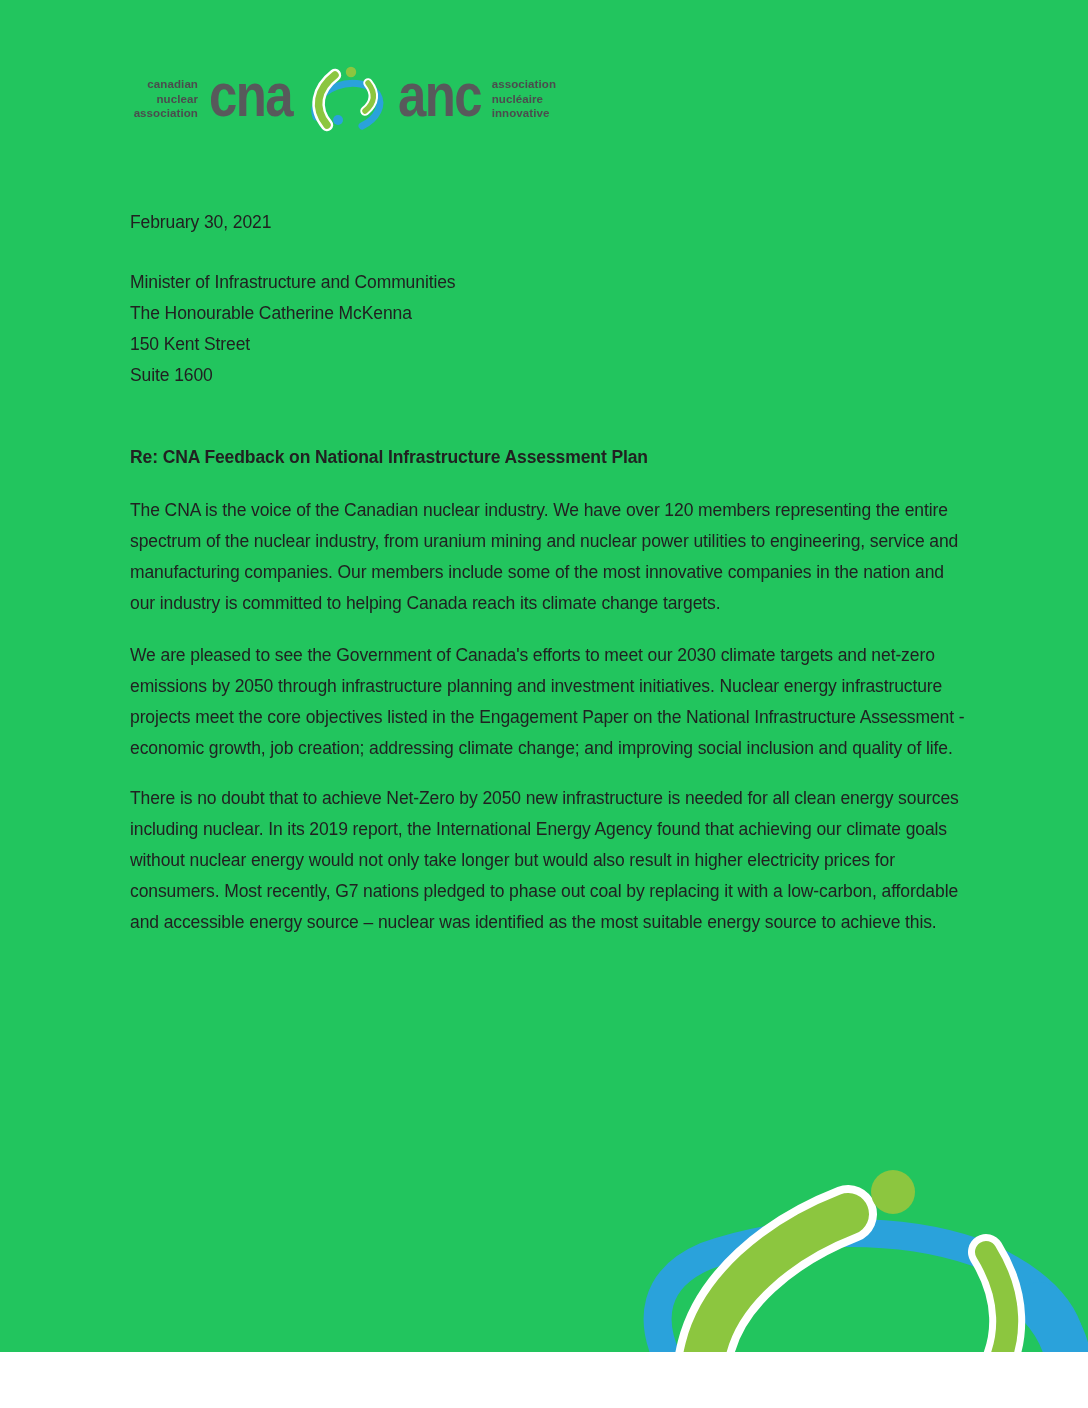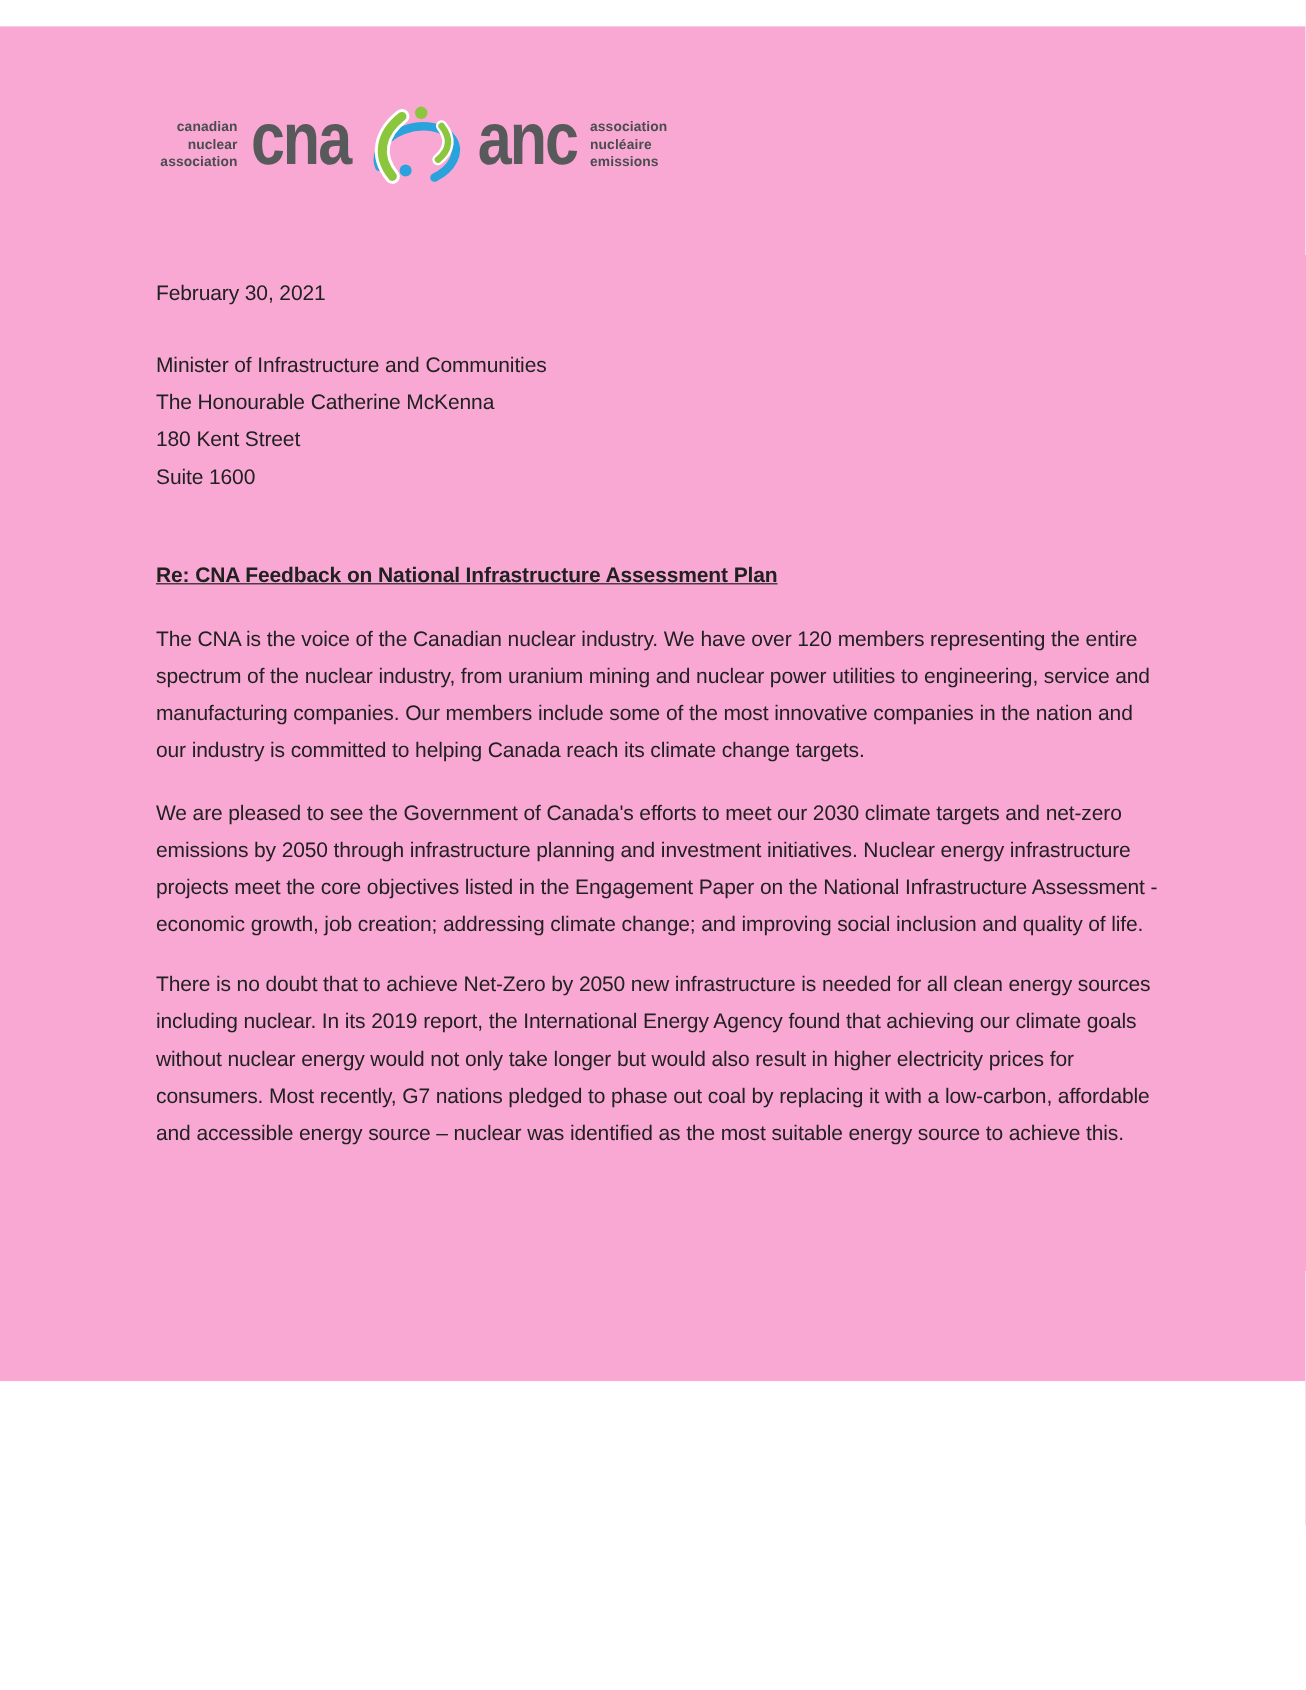--- a/index.html
+++ b/index.html
@@ -5,26 +5,25 @@
   :root{
     --logo-green:#8CC63F;
     --logo-blue:#2AA2DB;
     --logo-gray:#58595B;
     --logo-smalltext:#4B4C4E;
     --body-ink:#212121;
   }
   html,body{margin:0;padding:0;background:#ffffff;}
   .page{
     position:relative;
-    width:1088px;height:1129px;
-    background:#f9a8d4;
+    width:1088px;height:1352px;
+    background:#22c55e;
     overflow:hidden;
     font-family:"Liberation Sans", sans-serif;
     color:var(--body-ink);
-    margin-top:22px;
   }
   
   .logo-row{
     position:absolute;left:128px;top:62px;
     display:flex;align-items:center;
   }
   .logo-small{
     font-size:11.5px;line-height:14.5px;font-weight:bold;
     color:var(--logo-smalltext);
     letter-spacing:0.1px;
@@ -44,21 +43,21 @@
   .white-casing{stroke:#ffffff;fill:none;stroke-linecap:round;}
   .green-fill{fill:var(--logo-green);}
   .blue-fill{fill:var(--logo-blue);}
   
   .body-col{
     position:absolute;left:130px;top:0;width:842px;
     font-size:17.5px;line-height:31px;letter-spacing:-0.1px;
   }
   .date{margin-top:207px;}
   .address{margin-top:29px;}
-  .subject{margin-top:51px;font-weight:bold;text-decoration:underline;}
+  .subject{margin-top:51px;font-weight:bold;}
   .salutation{margin-top:59px;}
   .para1{margin-top:27px;}
   .para2{margin-top:22px;}
   .para3{margin-top:21px;}
   .para4{margin-top:19px;}
   .italic{font-style:italic;}
   p{margin:0;}
   
   .watermark{
     position:absolute;left:600px;top:1128px;
@@ -83,31 +82,31 @@
       <path class="green-stroke" stroke-width="7.5" d="M 30 13 C 12 27, 8 46, 22 63"></path>
       <path class="white-casing" stroke-width="9.5" d="M 63 21 C 71 31, 70 41, 60 49"></path>
       <path class="green-stroke" stroke-width="5.5" d="M 63 21 C 71 31, 70 41, 60 49"></path>
       <circle class="green-fill" cx="46" cy="10" r="5.2"></circle>
       <circle class="blue-fill" cx="33" cy="58" r="5"></circle>
     </svg>
     <div class="logo-word">anc</div>
     <div class="logo-small right">
       <div>association</div>
       <div>nucléaire</div>
-      <div>emissions</div>
+      <div>innovative</div>
     </div>
   </header>
 
   <main class="body-col">
     <p class="date">February 30, 2021</p>
 
     <div class="address">
       <div>Minister of Infrastructure and Communities</div>
       <div>The Honourable Catherine McKenna</div>
-      <div>180 Kent Street</div>
+      <div>150 Kent Street</div>
       <div>Suite 1600</div>
     </div>
 
     <p class="subject">Re: CNA Feedback on National Infrastructure Assessment Plan</p>
 
 
 
     <p class="para2">The CNA is the voice of the Canadian nuclear industry. We have over 120 members representing the entire spectrum of the nuclear industry, from uranium mining and nuclear power utilities to engineering, service and manufacturing companies. Our members include some of the most innovative companies in the nation and our industry is committed to helping Canada reach its climate change targets.</p>
 
     <p class="para3">We are pleased to see the Government of Canada's efforts to meet our 2030 climate targets and net-zero emissions by 2050 through infrastructure planning and investment initiatives. Nuclear energy infrastructure projects meet the core objectives listed in the Engagement Paper on the National Infrastructure Assessment - economic growth, job creation; addressing climate change; and improving social inclusion and quality of life.</p>

